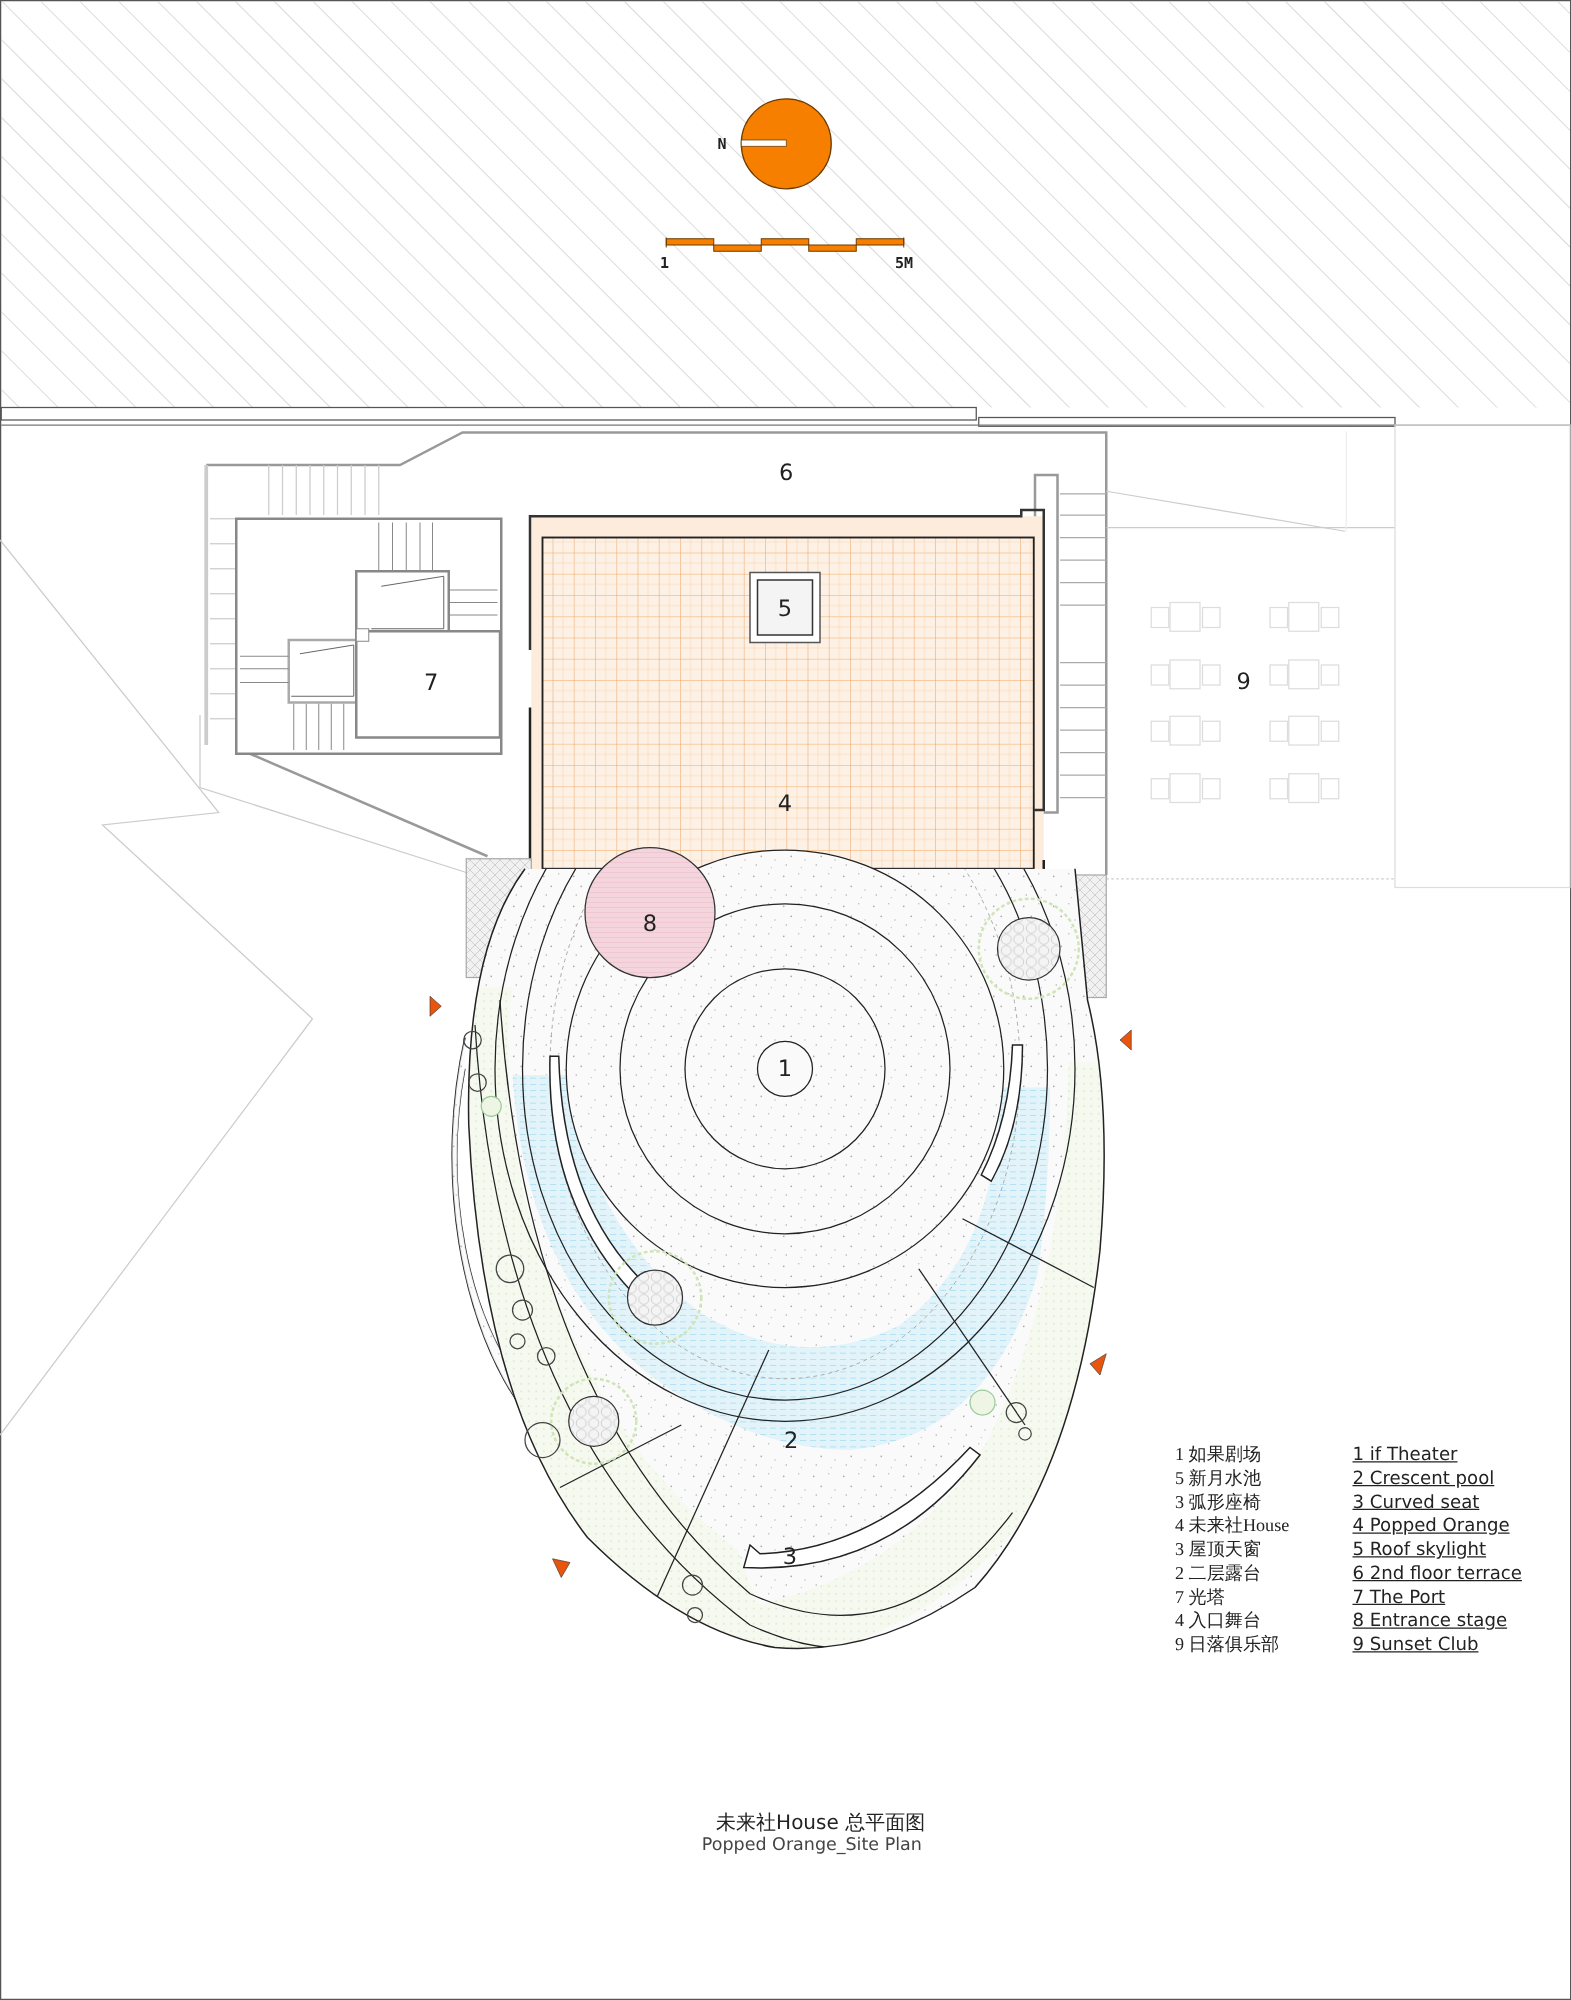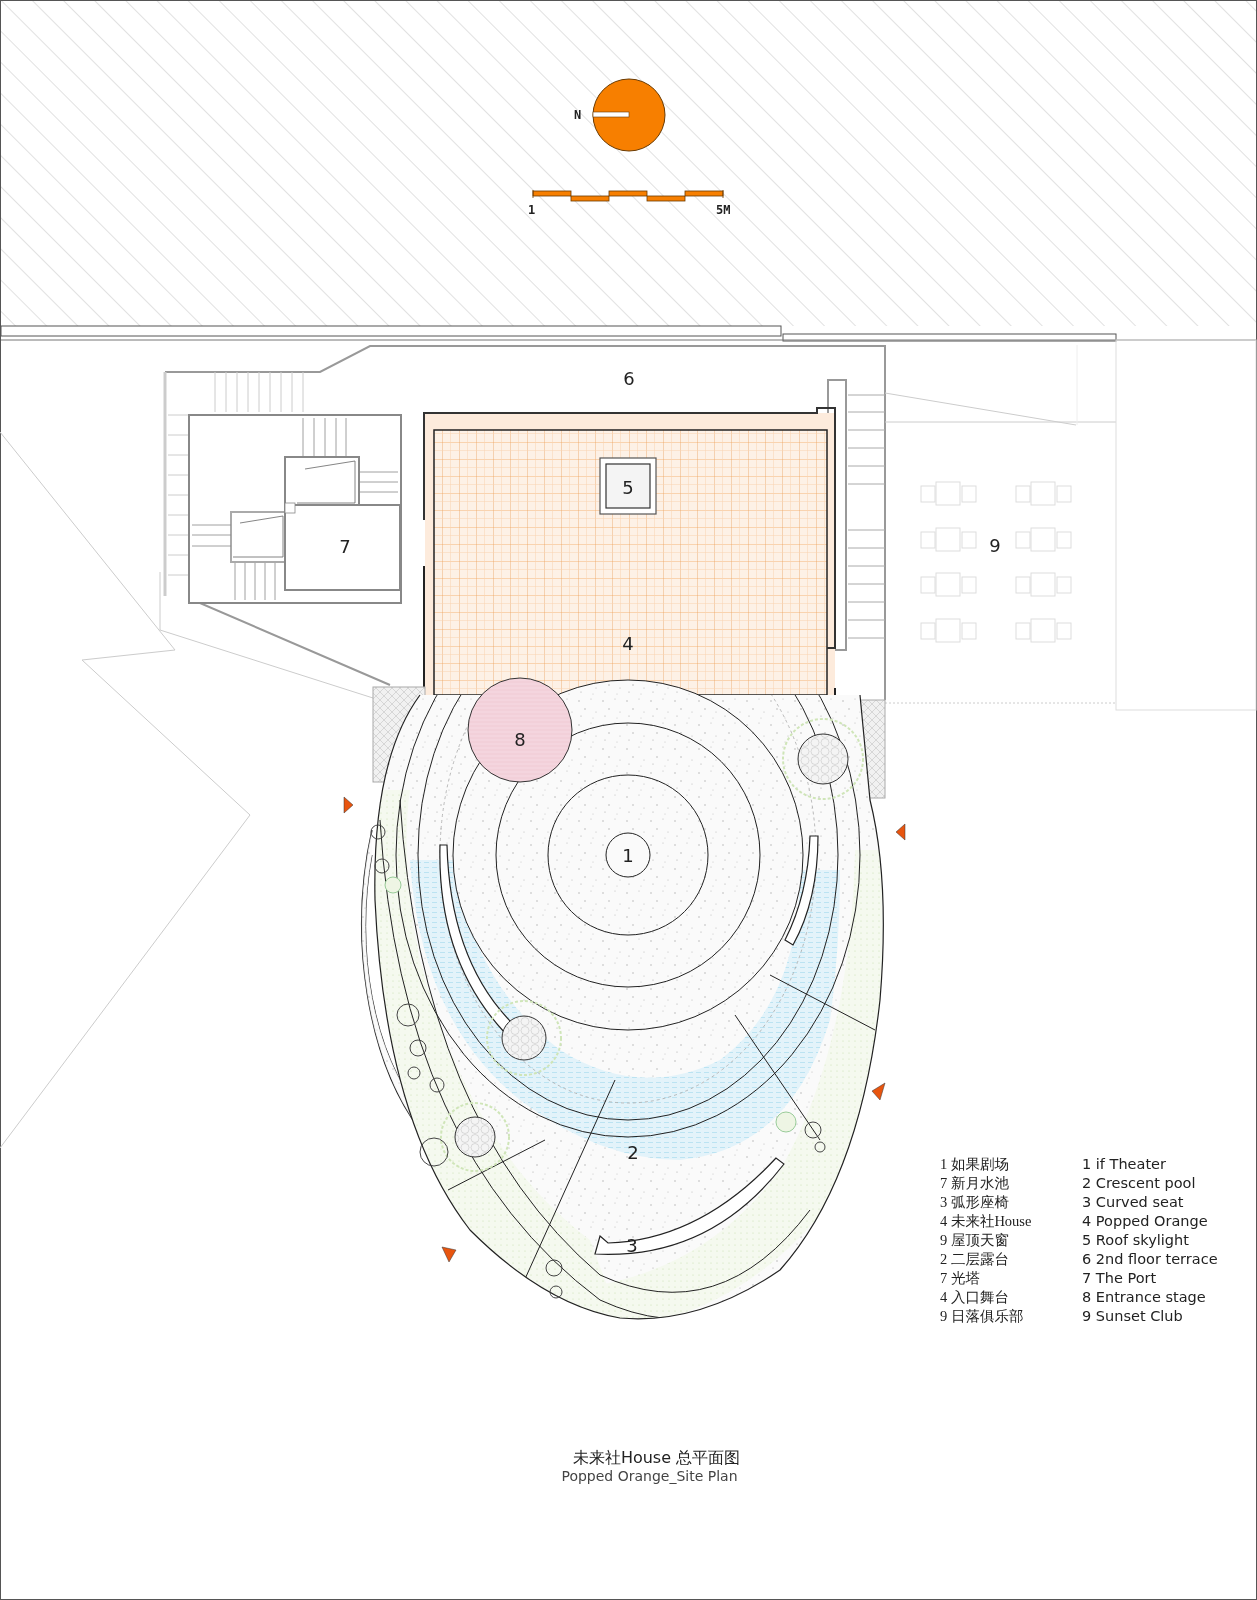--- a/index.html
+++ b/index.html
@@ -290,30 +290,30 @@
 <div class="lbl" style="left:628px;top:644px;">4</div>
 <div class="lbl" style="left:628px;top:488px;">5</div>
 <div class="lbl" style="left:629px;top:379px;">6</div>
 <div class="lbl" style="left:345px;top:547px;">7</div>
 <div class="lbl" style="left:520px;top:740px;">8</div>
 <div class="lbl" style="left:995px;top:546px;">9</div>
 
 <div class="legend">
   <div class="col" style="left:0;font-family:Liberation Serif, serif;">
     <div>1 如果剧场</div>
-    <div>7 新月水池</div>
+    <div>5 新月水池</div>
     <div>3 弧形座椅</div>
     <div>4 未来社House</div>
-    <div>9 屋顶天窗</div>
+    <div>3 屋顶天窗</div>
     <div>2 二层露台</div>
     <div>7 光塔</div>
     <div>4 入口舞台</div>
     <div>9 日落俱乐部</div>
   </div>
-  <div class="col" style="left:142px;">
+  <div class="col" style="left:142px;text-decoration:underline;">
     <div>1 if Theater</div>
     <div>2 Crescent pool</div>
     <div>3 Curved seat</div>
     <div>4 Popped Orange</div>
     <div>5 Roof skylight</div>
     <div>6 2nd floor terrace</div>
     <div>7 The Port</div>
     <div>8 Entrance stage</div>
     <div>9 Sunset Club</div>
   </div>

